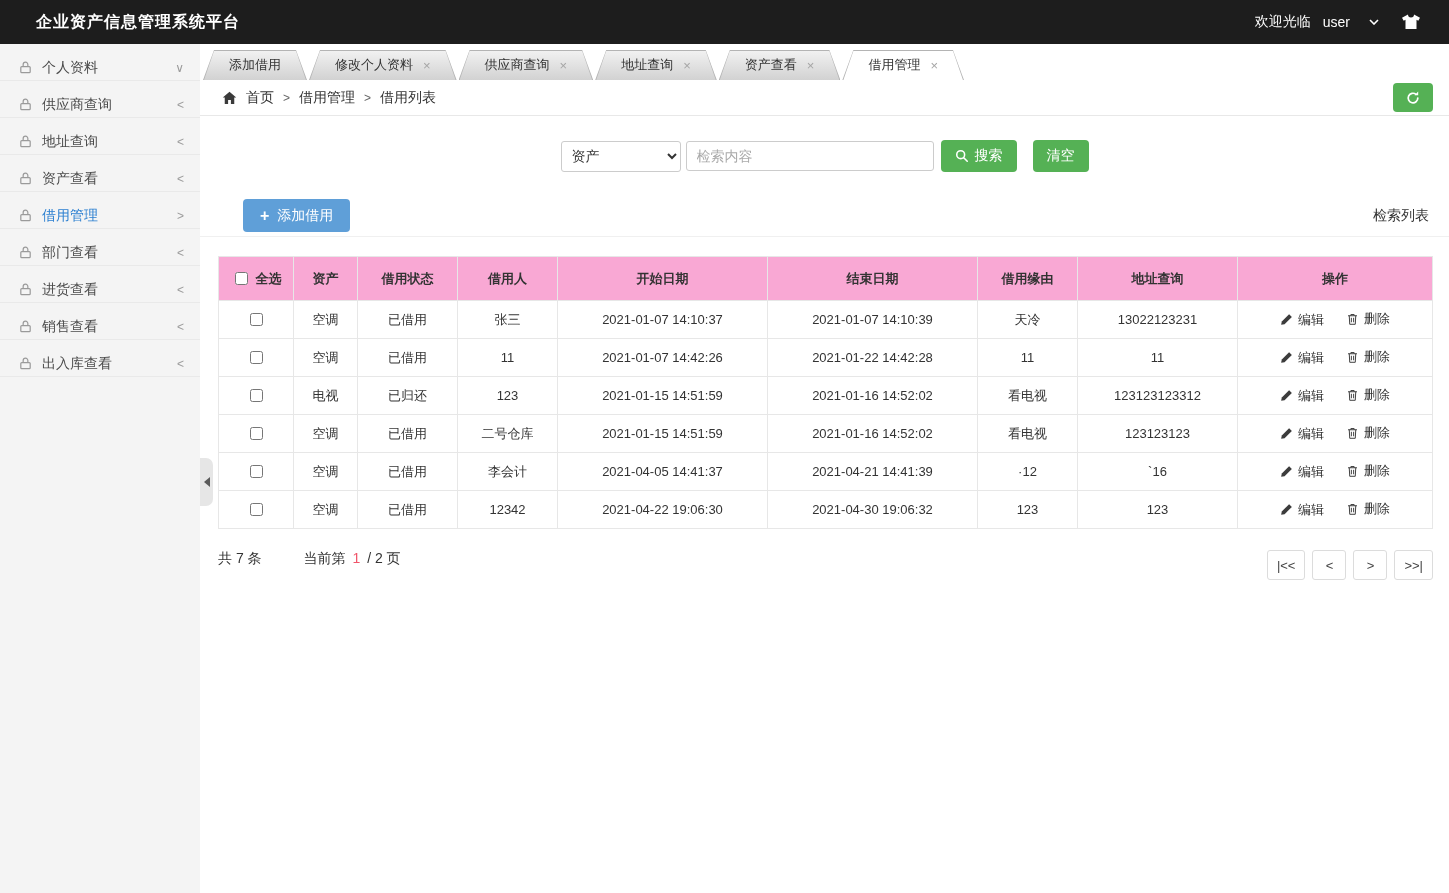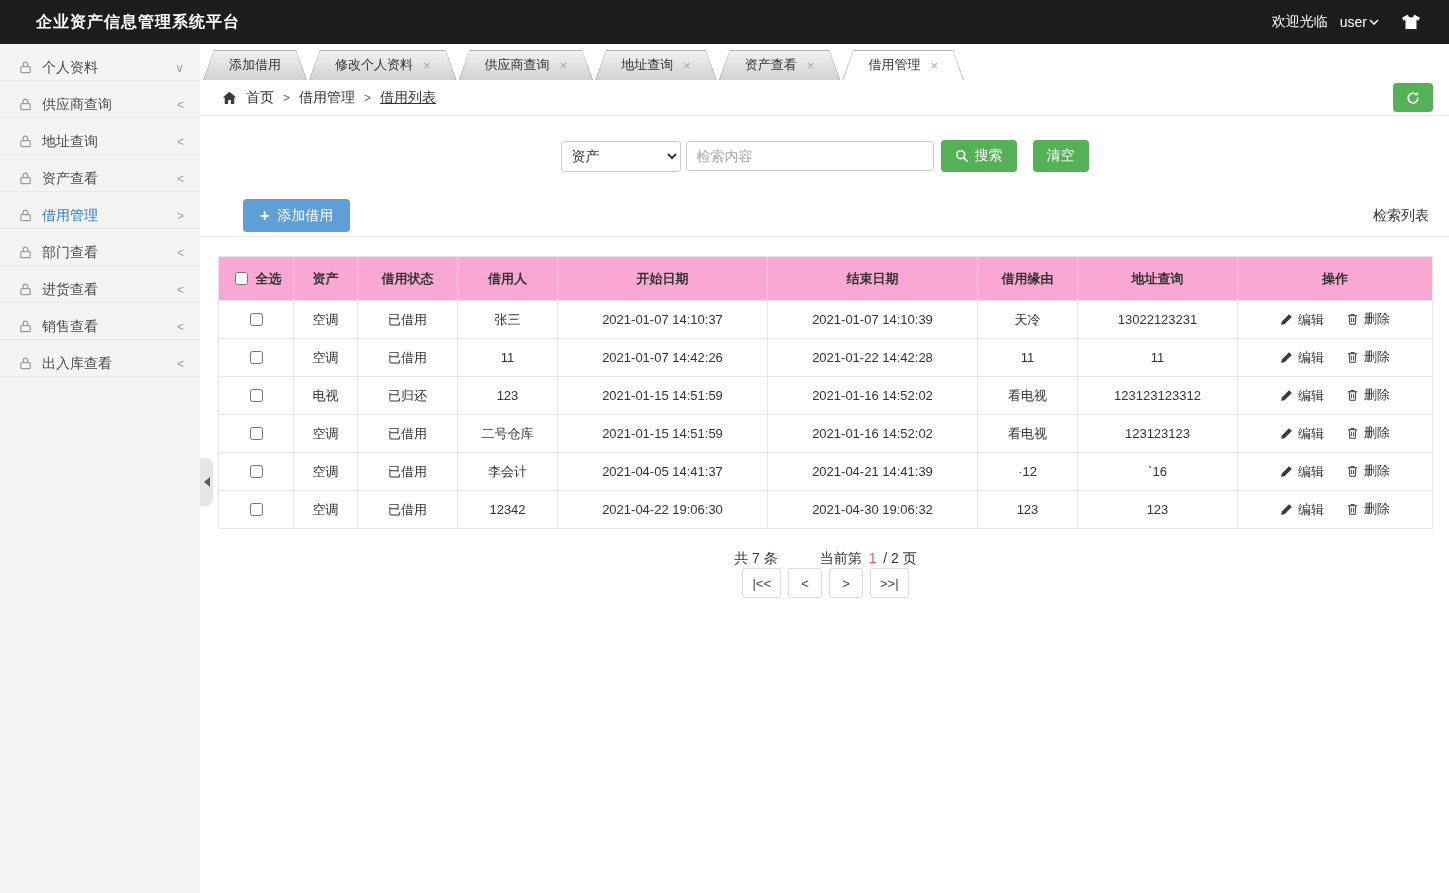--- a/index.html
+++ b/index.html
@@ -10,21 +10,21 @@
     background:#fff; color:#333;
   }
   
   .topbar {
     height:44px; background:#1d1d1d; color:#fff;
     display:flex; align-items:center; justify-content:space-between;
     padding:0 28px 0 36px;
   }
   .topbar-title { font-size:16px; font-weight:bold; letter-spacing:1px;font-family:Liberation Mono, monospace; }
   .topbar-right { display:flex; align-items:center; gap:12px; font-size:14px; }
-  .user-menu { display:flex; align-items:center; gap:2px; cursor:pointer; }
+  .user-menu { display:flex; align-items:center; gap:19px; cursor:pointer; }
   .tshirt-wrap { margin-left:10px; cursor:pointer; display:flex; }
   
   .layout { display:flex; height:849px; position:relative; }
   .sidebar { width:200px; flex:none; background:#f4f4f4; }
   .sidebar ul { list-style:none; margin:0; padding:0; }
   .sidebar li {
     height:37px; display:flex; align-items:center;
     padding:11px 16px 0 18px; border-bottom:1px solid #e9e9e9;
     cursor:pointer; font-size:14px; color:#4a4a4a; background:#f4f4f4;
   }
@@ -50,21 +50,21 @@
   .tab.active .tab-shape-inner { background:#fff; }
   .tab-content { position:relative; height:100%; display:flex; align-items:center; justify-content:center; gap:10px; padding:0 26px; font-size:13px; color:#333; }
   .tab-close { color:#a5a5a5; font-size:13px; line-height:1; }
   
   .breadcrumb-bar {
     height:36px; border-bottom:1px solid #e8e8e8;
     display:flex; align-items:center; padding:0 16px 0 22px; gap:9px; font-size:14px; color:#333;
   }
   .breadcrumb { display:flex; align-items:center; gap:9px; flex:1; }
   .crumb { cursor:pointer; }
-  .crumb.last { cursor:default;text-decoration:underline; }
+  .crumb.last { cursor:default; }
   .crumb-sep { color:#666; font-size:12px; }
   .refresh-btn {
     width:40px; height:29px; background:#55b155; border:none; border-radius:4px;
     display:flex; align-items:center; justify-content:center; cursor:pointer;
   }
   
   .search-row { margin-top:24px; display:flex; justify-content:center; align-items:center; }
   .search-select { width:120px; height:31px; border:1px solid #ccc; border-radius:3px; font-size:14px; color:#333; padding:0 6px; background:#fff; }
   .search-input { width:248px; height:30px; border:1px solid #ccc; border-radius:3px; margin-left:5px; padding:0 10px; font-size:14px; color:#333; }
   .search-input::placeholder { color:#aaa; }
@@ -87,21 +87,21 @@
   .plus-glyph { font-size:16px; font-weight:bold; line-height:1; }
   .list-label { font-size:14px; color:#333; }
   
   .data-table { margin:19px 16px 0 18px; width:calc(100% - 34px); border-collapse:collapse; table-layout:fixed; }
   .data-table th, .data-table td { border:1px solid #e7e7e7; text-align:center; font-size:13px; color:#333; overflow:hidden; }
   .data-table th { height:44px; background:#f9a8d4; font-weight:bold; }
   .data-table td { height:38px; }
   .th-select { display:inline-flex; align-items:center; gap:5px; }
   .action-link { cursor:pointer; margin:0 11px; display:inline-flex; align-items:center; gap:5px; }
   
-  .pagination { margin:21px 16px 0 18px; display:flex; align-items:center; justify-content:space-between; font-size:14px; color:#333;flex-direction:column; }
+  .pagination { margin:21px 16px 0 18px; display:flex; align-items:flex-start; justify-content:space-between; font-size:14px; color:#333; }
   .page-info { display:flex; gap:42px; align-items:center; }
   .page-num { color:#f0556a; margin:0 3px; }
   .page-btns { display:flex; gap:7px; }
   .page-btn {
     min-width:34px; height:30px; padding:0 9px; background:#fff; border:1px solid #dcdcdc;
     border-radius:3px; font-size:13px; color:#444; cursor:pointer; font-family:inherit;
   }
 </style>
 </head>
 <body>

